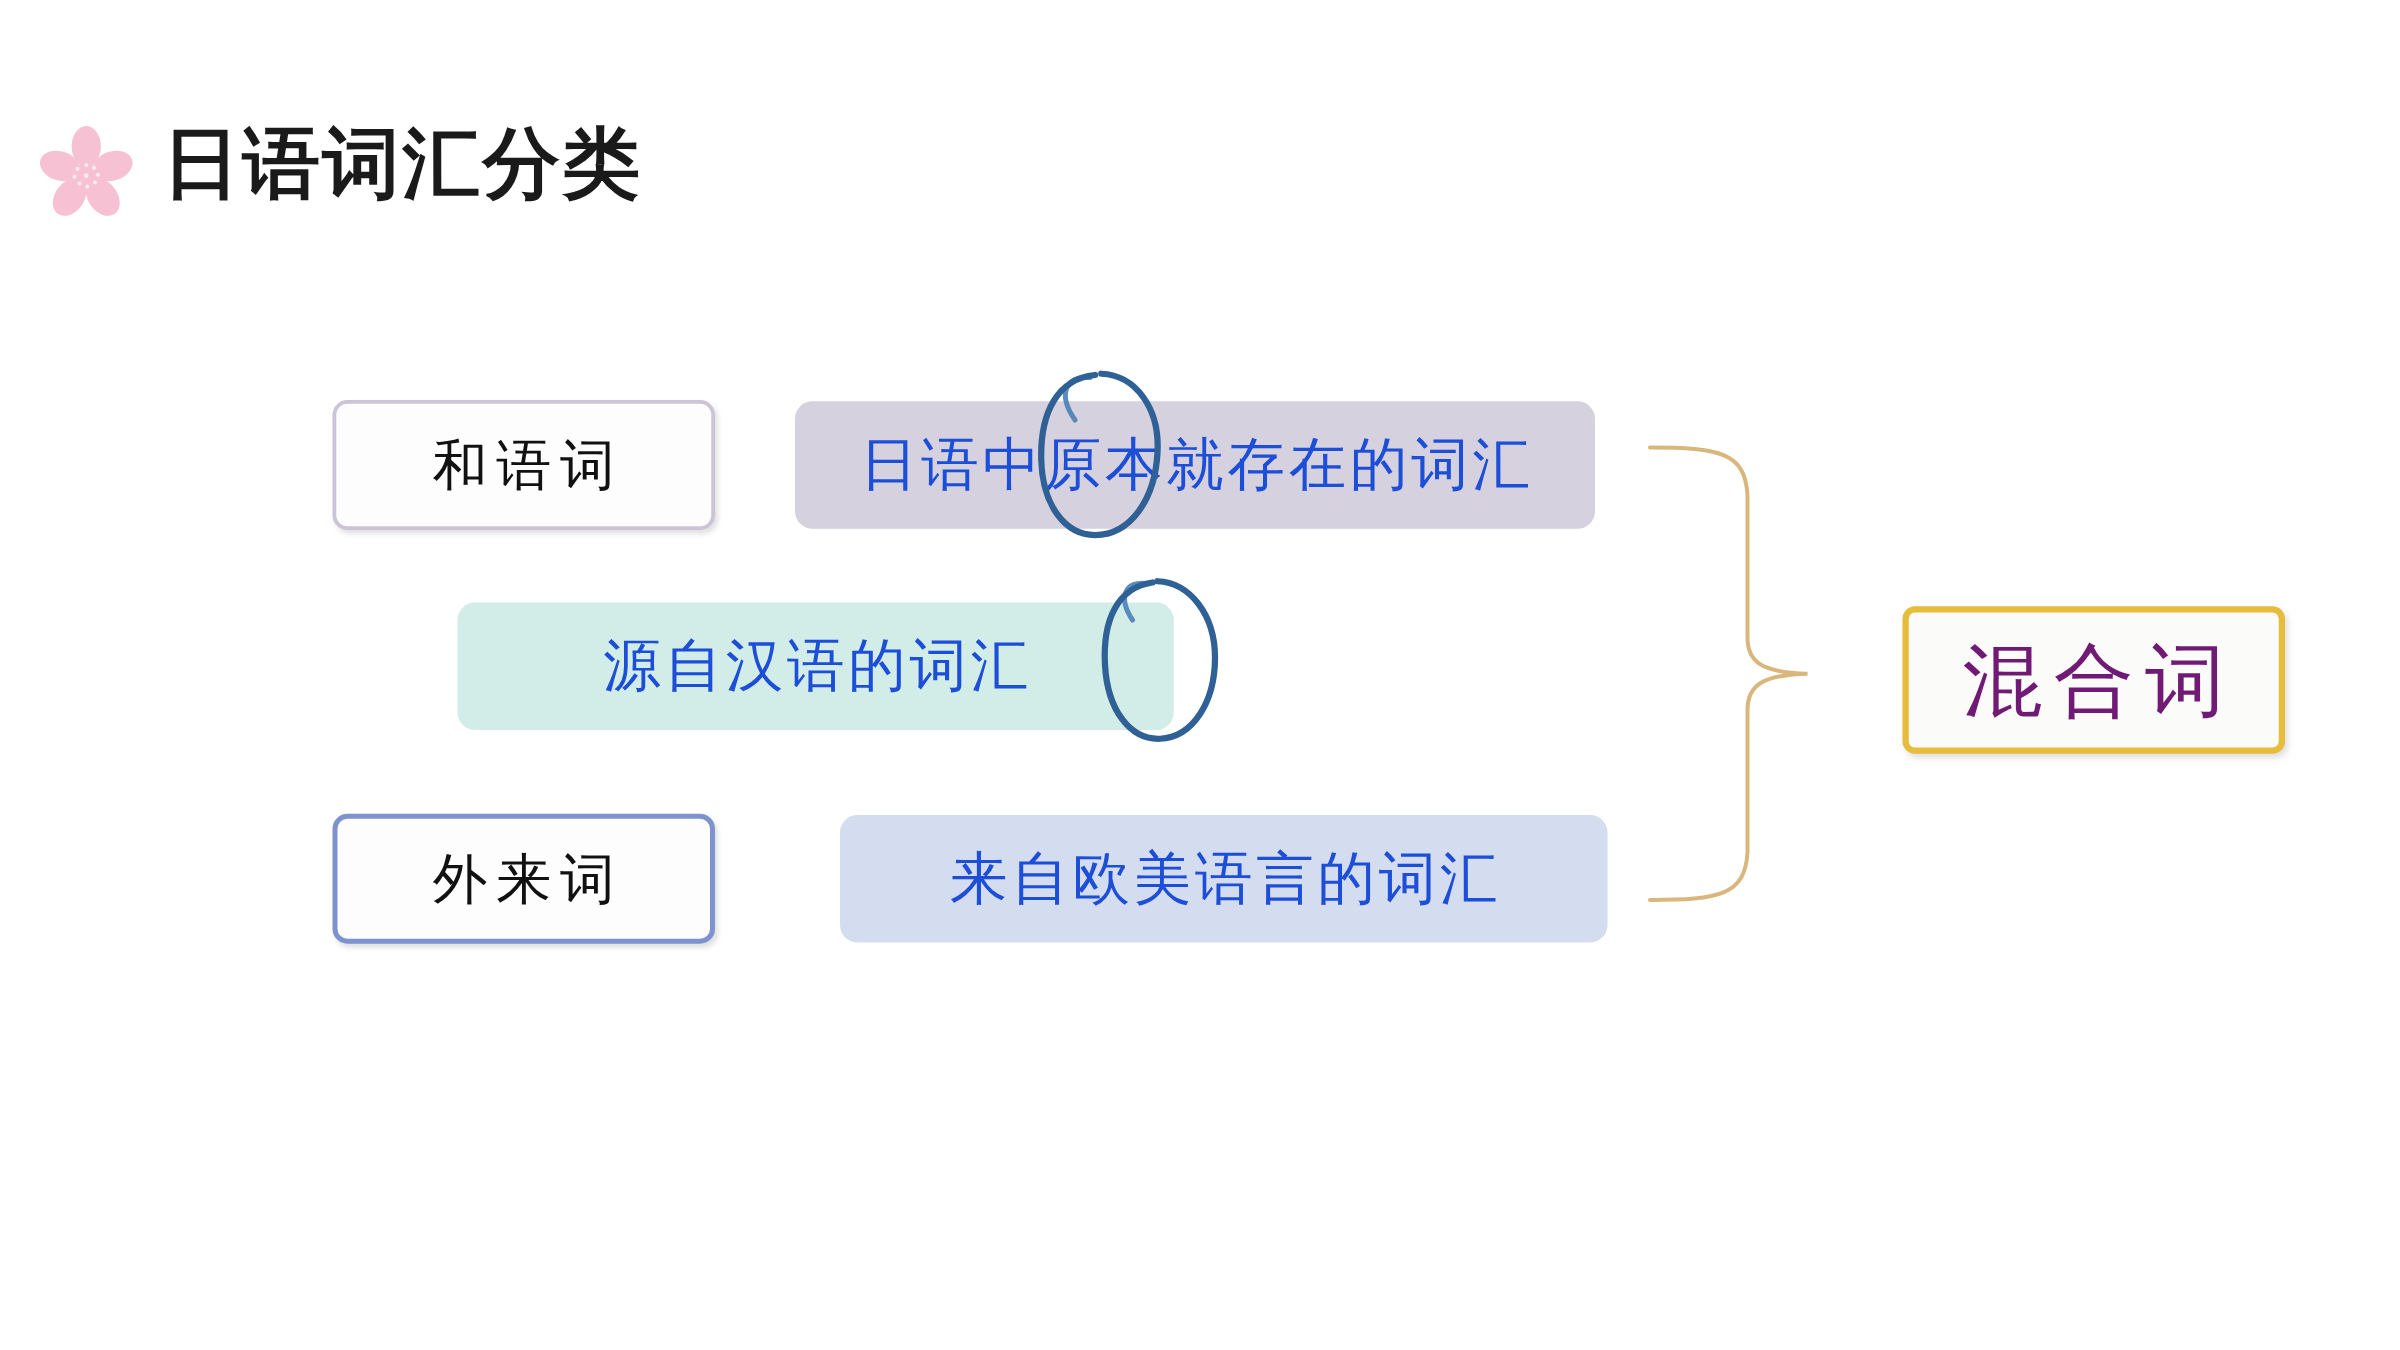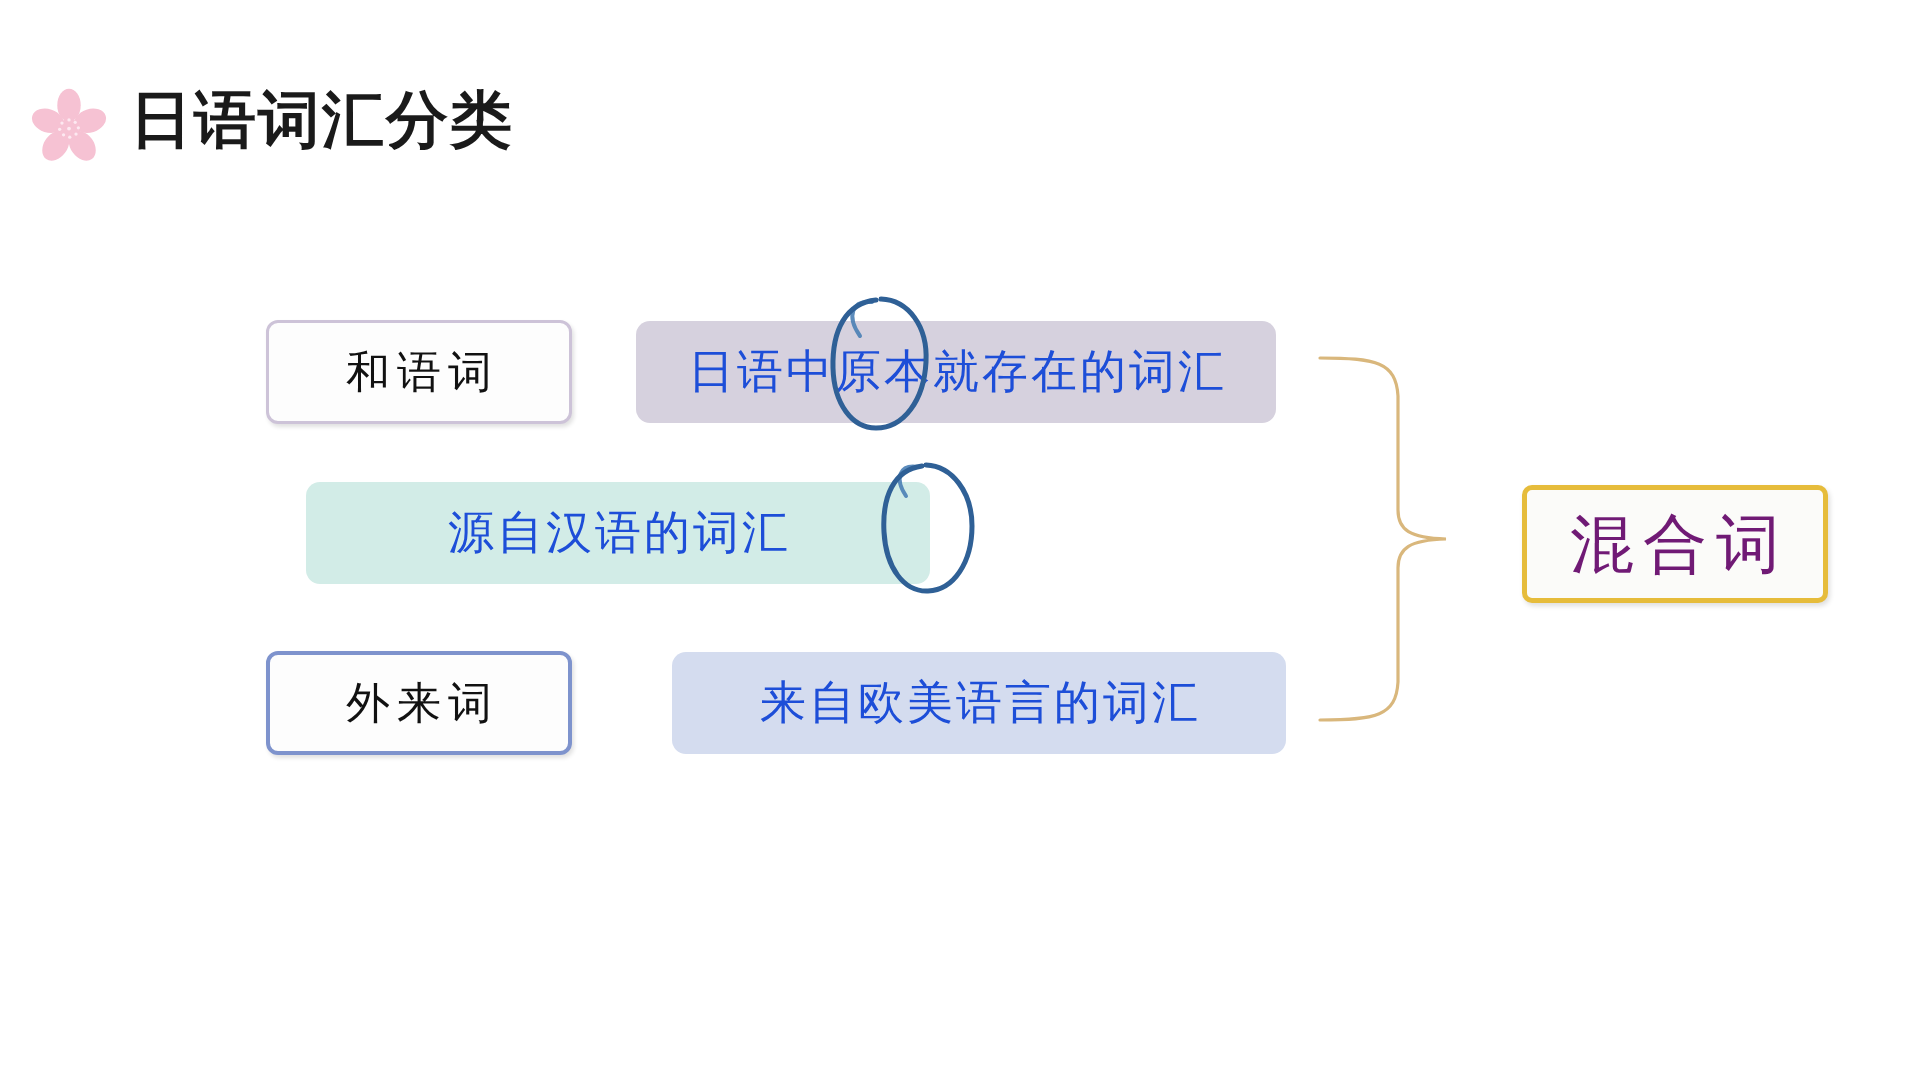--- a/index.html
+++ b/index.html
@@ -21,21 +21,21 @@
     left: 0; top: 0;
     width: 1920px;
     height: 1080px;
     background: #ffffff;
   }
 
   
   .title-row {
     position: absolute;
     left: 30px;
-    top: 72px;
+    top: 84px;
     display: flex;
     align-items: center;
     height: 96px;
     text-align: center;
   }
   .sakura-icon {
     width: 78px;
     height: 78px;
     flex: 0 0 78px;
     position: relative;
@@ -104,21 +104,21 @@
   .desc-pill {
     height: 102px;
     box-sizing: border-box;
     border-radius: 14px;
     display: flex;
     align-items: center;
     justify-content: center;
     margin-left: 64px;
   }
   .desc-1 { background: #d6d1de; width: 640px; }
-  .desc-2 { background: #d2ece7; width: 624px; margin-left: 40px; }
+  .desc-2 { background: #d2ece7; width: 573px; margin-left: 100px; }
   .desc-3 { background: #d4dcef; width: 640px; }
 
   .desc-pill .pill-text {
     font-size: 46px;
     letter-spacing: 3px;
     text-indent: 3px;
     color: #1d4ed8;
     white-space: nowrap;
     font-family: "Liberation Serif", "DejaVu Serif", serif;
   }

